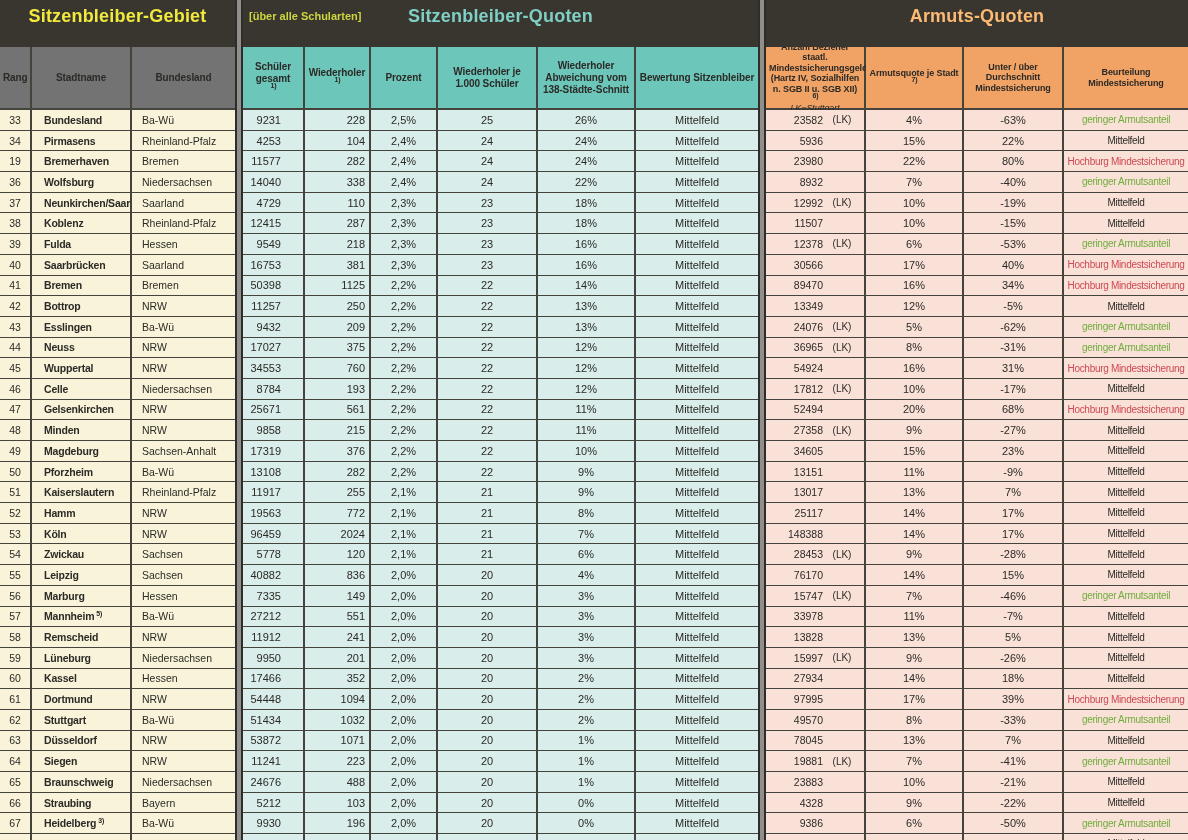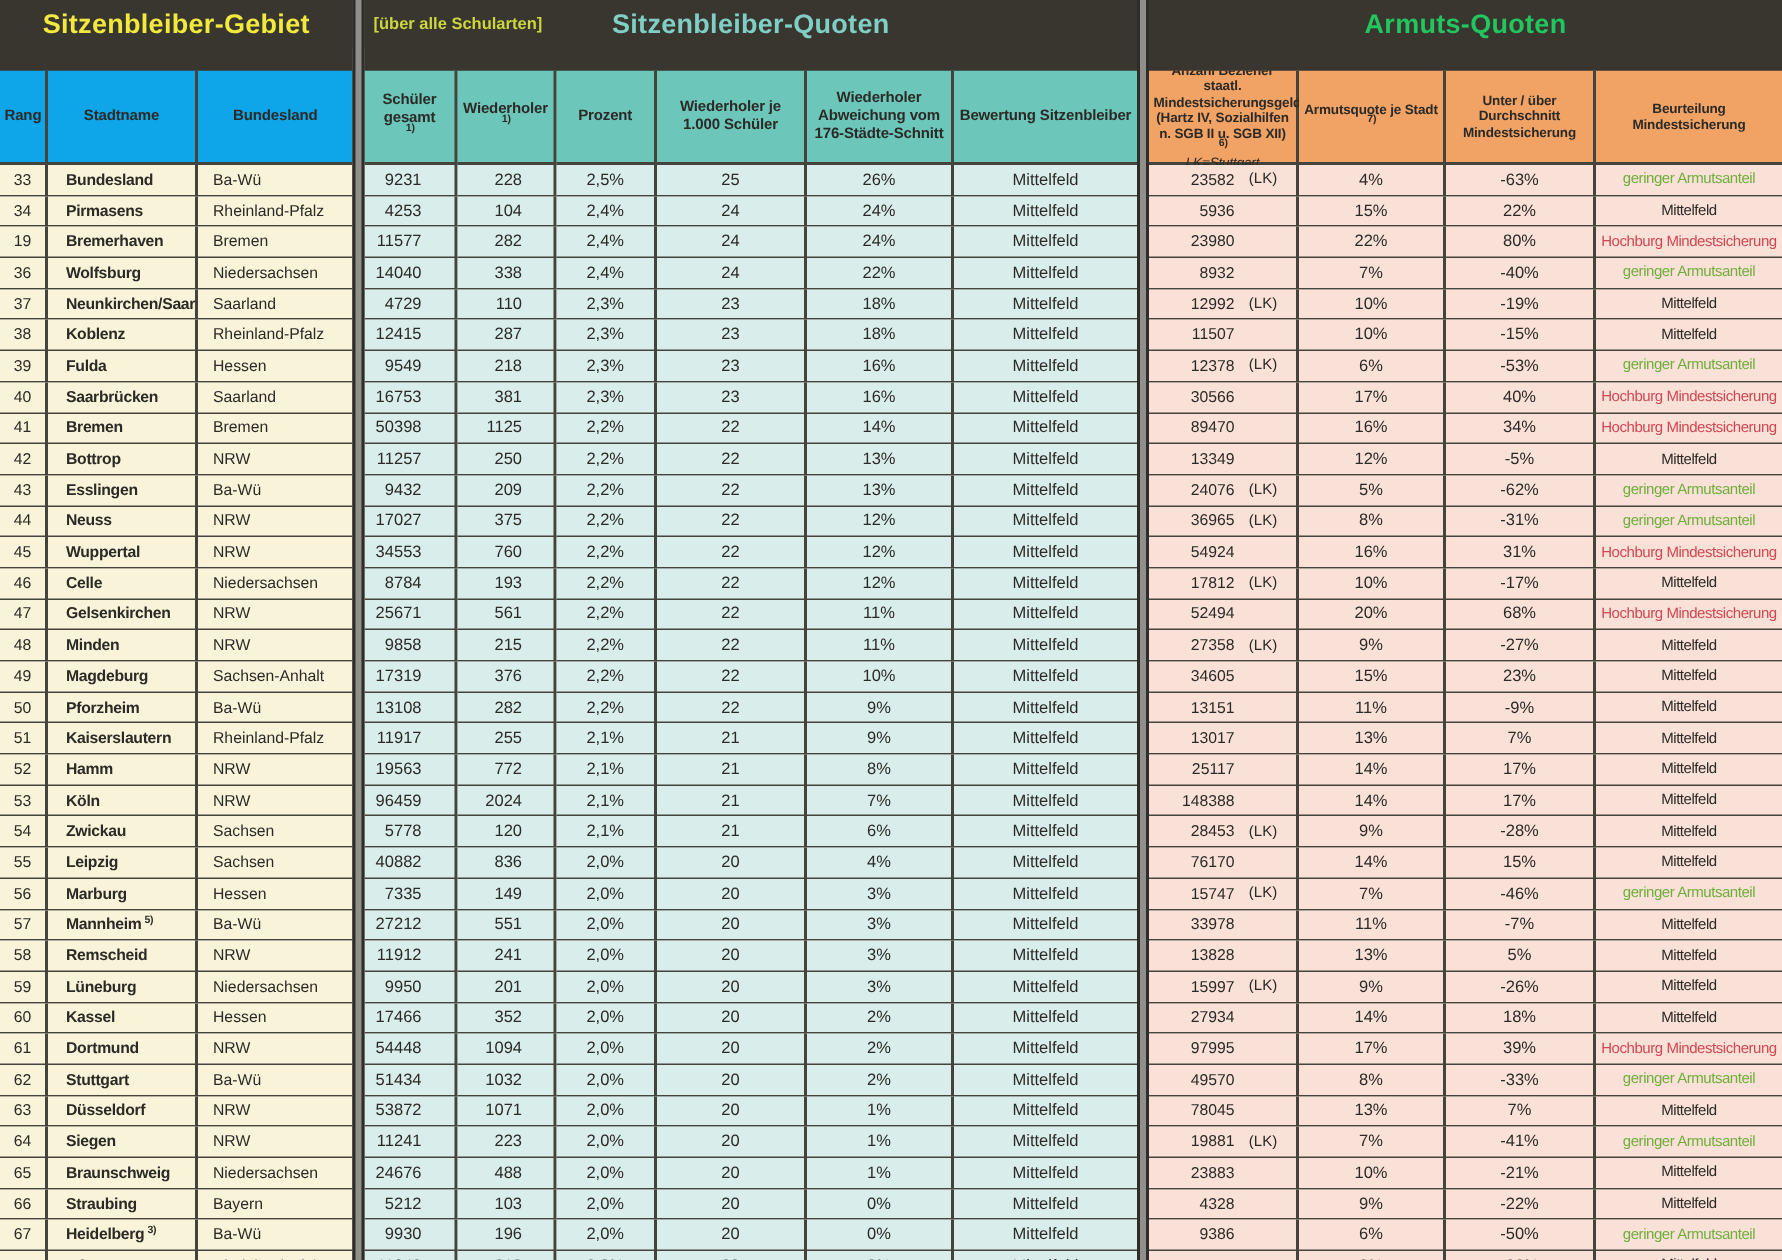--- a/index.html
+++ b/index.html
@@ -9,46 +9,46 @@
   }
   .sec{display:flex;flex-direction:column;gap:15px;}
   .sec.left{width:235px;}
   .sec.mid{width:515px;}
   .sec.right{width:422px;}
   .gutter{width:8px;background:#918f8b;border-left:2px solid #2e2d29;border-right:2px solid #2e2d29;box-sizing:border-box;}
   .titlebar{height:32px;background:#38362f;position:relative;display:flex;align-items:center;justify-content:center;flex:none;}
   .title{font-weight:bold;font-size:18px;letter-spacing:0.2px;}
   .title.yellow{color:#f1e93d;}
   .title.teal{color:#7fcfc5;}
-  .title.orange{color:#22c55e;}
+  .title.orange{color:#fdba74;}
   .subtitle{position:absolute;left:6px;top:50%;transform:translateY(-50%);font-size:11px;font-weight:bold;color:#cdd63e;}
   .grid{display:grid;height:808px;overflow:hidden;grid-template-rows:63px repeat(36,20.69px);}
   .left-grid{grid-template-columns:32px 100px 103px;}
   .mid-grid{grid-template-columns:62px 66px 67px 100px 98px 122px;}
   .right-grid{grid-template-columns:100px 98px 100px 124px;}
   .grid > div{box-sizing:border-box;border-right:2px solid #45443c;border-bottom:1px solid #45443c;}
   .grid > div.lastcol{border-right:none;}
   .hcell{display:flex;align-items:center;justify-content:center;border-bottom:2px solid #45443c !important;padding:2px 3px;}
-  .h-left{background:#0ea5e9;}
+  .h-left{background:#737373;}
   .h-mid{background:#6cc6ba;}
   .h-right{background:#f1a265;}
   .hin{width:100%;text-align:center;font-weight:bold;font-size:10px;line-height:1.2;letter-spacing:-0.1px;}
   .hin.small{font-size:9px;line-height:1.18;}
   .hnote{font-style:italic;font-weight:normal;font-size:9px;}
   .hsup{font-size:7px;position:relative;top:-3px;margin-left:1px;}
   .cell{display:flex;align-items:center;font-size:11px;overflow:hidden;white-space:nowrap;}
   .left-grid .cell{background:#f8f3d9;}
   .mid-grid .cell{background:#d9edea;}
   .right-grid .cell{background:#f9e1d7;}
   .rang{justify-content:center;font-size:10.5px;}
   .city{font-weight:bold;padding-left:12px;font-size:10.5px;letter-spacing:-0.2px;}
   .land{padding-left:10px;font-size:10.5px;}
   .num{justify-content:flex-end;}
   .sg{padding-right:22px;}
-  .wh{padding-right:21px;}
+  .wh{padding-right:4px;}
   .ctr{justify-content:center;}
   .anz{justify-content:flex-end;padding-right:6px;font-size:10.5px;}
   .lkspan{display:inline-block;width:32px;padding-left:3px;font-size:10px;text-align:center;}
   .bm{font-size:10px;letter-spacing:-0.3px;}
   .green{color:#71ad3c;}
   .red{color:#cf4853;}
   .dark{color:#2b2a26;}
   .citysup{font-size:7px;font-weight:bold;position:relative;top:-3px;margin-left:2px;}
 </style>
 </head>
@@ -195,21 +195,21 @@
         <div class="hcell h-mid">
           <div class="hin">Wiederholer<div class="hsup">1)</div></div>
         </div>
         <div class="hcell h-mid">
           <div class="hin">Prozent</div>
         </div>
         <div class="hcell h-mid">
           <div class="hin">Wiederholer je 1.000 Schüler</div>
         </div>
         <div class="hcell h-mid">
-          <div class="hin">Wiederholer Abweichung vom 176-Städte-Schnitt</div>
+          <div class="hin">Wiederholer Abweichung vom 138-Städte-Schnitt</div>
         </div>
         <div class="hcell h-mid lastcol">
           <div class="hin">Bewertung Sitzenbleiber</div>
         </div>
         <div class="cell num sg">9231</div>
         <div class="cell num wh">228</div>
         <div class="cell ctr">2,5%</div>
         <div class="cell ctr">25</div>
         <div class="cell ctr">26%</div>
         <div class="cell ctr lastcol">Mittelfeld</div>

